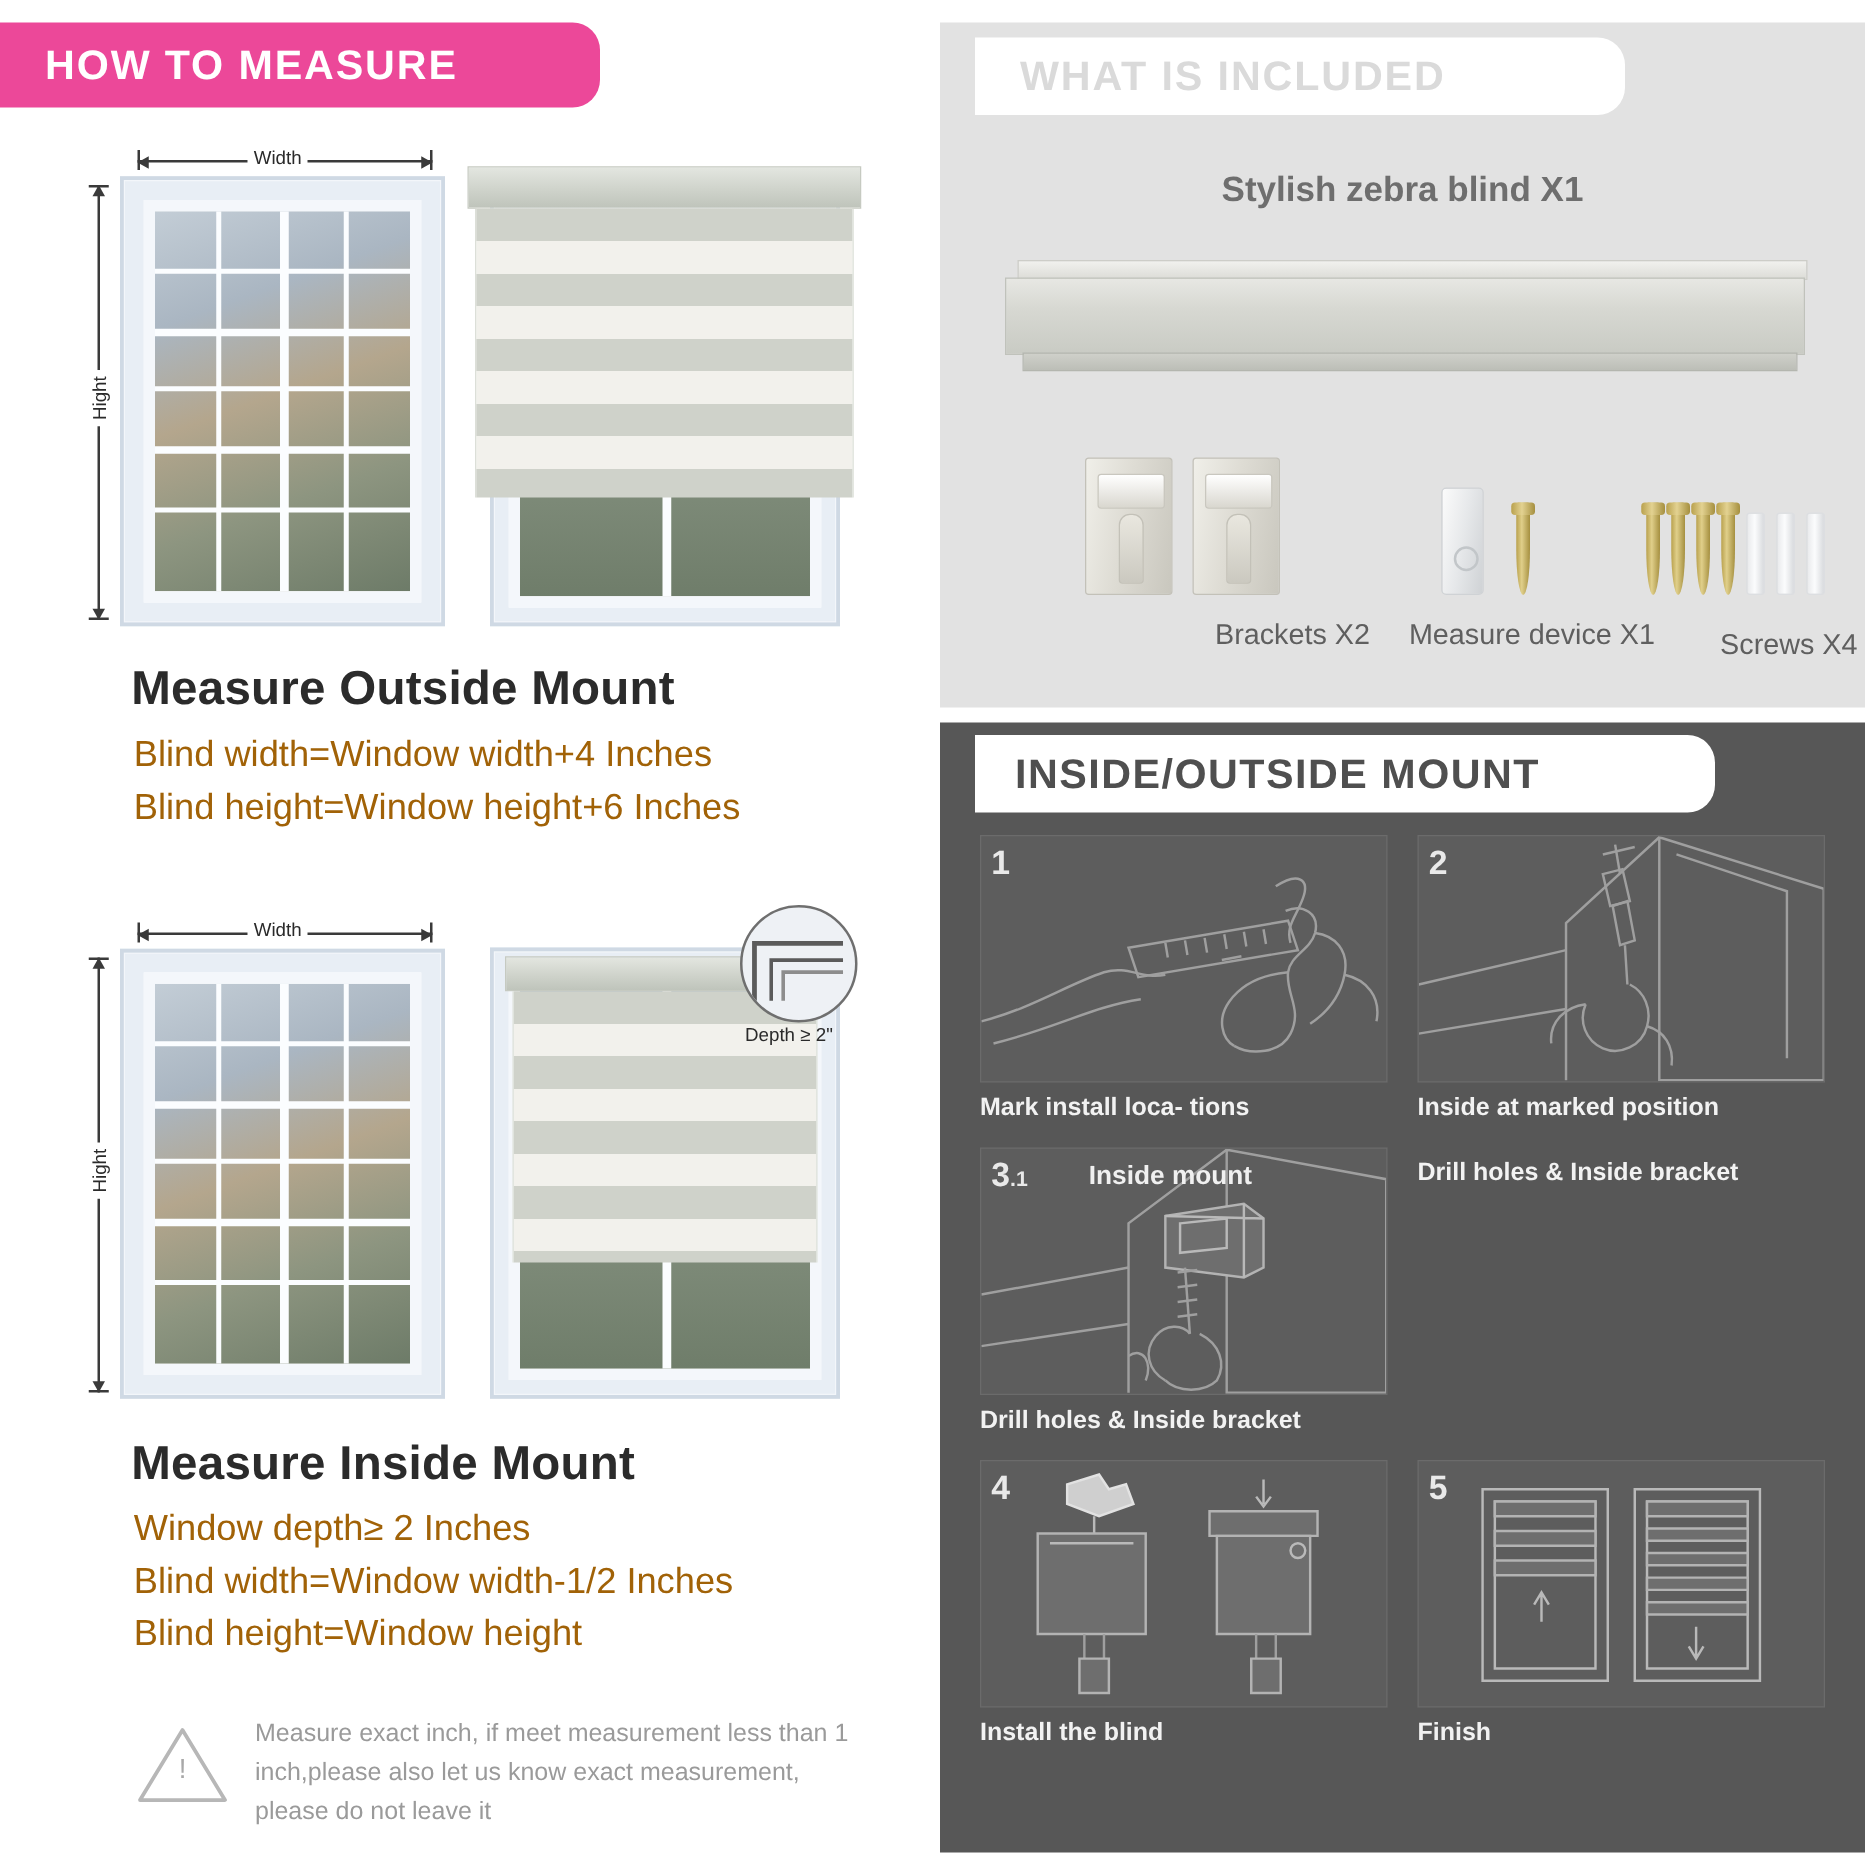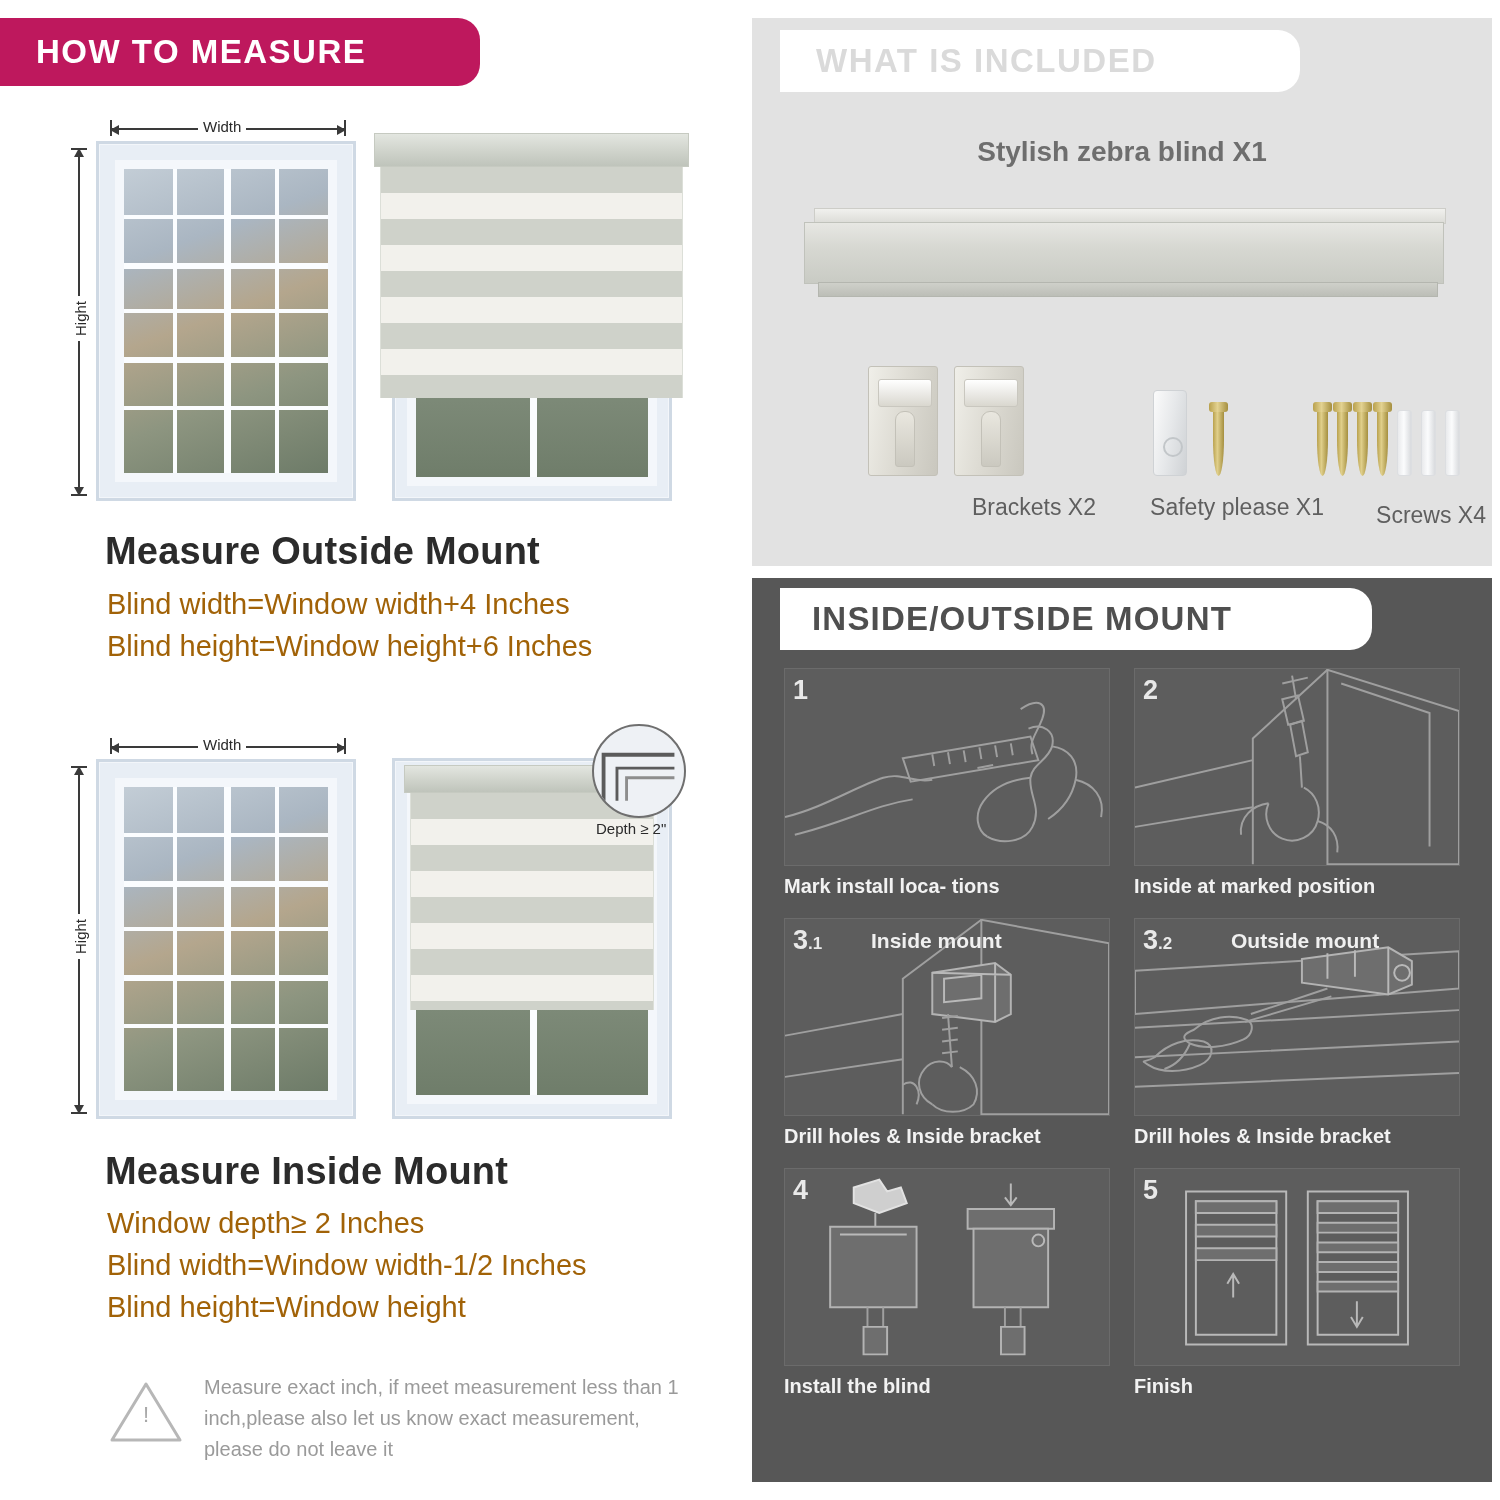--- a/index.html
+++ b/index.html
@@ -11,21 +11,21 @@
   }
   .page { position: relative; width: 1500px; height: 1500px; }
 
   
   .left-col {
     position: absolute; left: 0; top: 0; width: 745px; height: 1500px;
     background: #ffffff;
   }
   .banner {
     position: absolute;
-    background: #be185d;
+    background: #ec4899;
     color: #ffffff;
     font-size: 33px;
     font-weight: bold;
     letter-spacing: 1.5px;
     display: flex; align-items: center;
     padding-left: 36px;
     border-radius: 0 22px 22px 0;
   }
   #banner-measure { left: 0; top: 18px; width: 480px; height: 68px; }
 
@@ -381,21 +381,21 @@
         <div class="bracket"></div>
       </div>
       <div class="part-label" style="margin-top:18px;">Brackets X2</div>
     </div>
 
     <div class="part-col" style="left:300px; top:340px; width:272px;">
       <div style="height:118px; display:flex; justify-content:center; align-items:flex-end; gap:26px;">
         <div class="safety"></div>
         <div class="screw"></div>
       </div>
-      <div class="part-label" style="margin-top:18px;">Safety please X1</div>
+      <div class="part-label" style="margin-top:18px;">Measure device X1</div>
     </div>
 
     <div class="part-col" style="left:538px; top:340px; width:196px;">
       <div style="height:118px; display:flex; justify-content:center; align-items:flex-end; gap:9px;">
         <div class="screw"></div>
         <div class="screw"></div>
         <div class="screw"></div>
         <div class="screw"></div>
         <div class="anchor"></div>
         <div class="anchor"></div>
@@ -466,36 +466,20 @@
             <path class="ln" d="M160 100 L176 98 M160 112 L176 110 M160 124 L176 122 M160 136 L176 134"></path>
             <path class="ln" d="M178 150 C194 158 200 174 192 188 C182 198 160 198 150 188"></path>
             <path class="ln" d="M150 188 C136 180 132 164 142 152 C150 142 164 142 170 150"></path>
             <path class="ln" d="M120 168 C132 160 140 174 134 188"></path>
           </svg>
         </div>
         <div class="step-cap">Drill holes &amp;  Inside bracket</div>
       </div>
 
       <div class="step">
-        <div class="step-img">
-          <div class="step-num"><span>3</span><small>.2</small></div>
-          <div class="step-sub" style="left:96px;">Outside mount</div>
-          <svg class="line" viewBox="0 0 330 198">
-            <path class="ln" d="M0 52 L330 32 L330 70 L0 96 Z"></path>
-            <path class="ln" d="M0 110 L330 92 M0 140 L330 124 M0 170 L330 156"></path>
-            <path class="fillg" d="M170 40 L258 28 L282 42 L282 66 L258 76 L170 64 Z"></path>
-            <path class="ln2" d="M258 28 L258 76 M196 34 L196 60 M224 31 L224 58"></path>
-            <circle class="ln2" cx="272" cy="54" r="8"></circle>
-            <path class="ln" d="M118 96 L196 70"></path>
-            <path class="ln" d="M112 104 L200 78"></path>
-            <path class="ln" d="M60 112 C76 98 98 96 114 102 C122 106 120 118 110 122 C92 130 70 132 56 126 C46 120 50 116 60 112 Z"></path>
-            <path class="ln" d="M20 140 C34 126 52 120 70 124 C82 128 80 142 66 148 C48 156 26 156 14 148 C4 142 10 146 20 140 Z"></path>
-            <path class="ln" d="M56 126 C50 140 42 148 30 152"></path>
-          </svg>
-        </div>
         <div class="step-cap">Drill holes &amp;  Inside bracket</div>
       </div>
 
       <div class="step">
         <div class="step-img">
           <div class="step-num">4</div>
           <svg class="line" viewBox="0 0 330 198">
             <path class="fillw" d="M70 18 L96 10 L104 22 L118 18 L124 34 L96 44 L70 34 Z"></path>
             <path class="ln2" d="M92 44 L92 62"></path>
             <path class="fillg" d="M46 58 L134 58 L134 140 L46 140 Z"></path>

